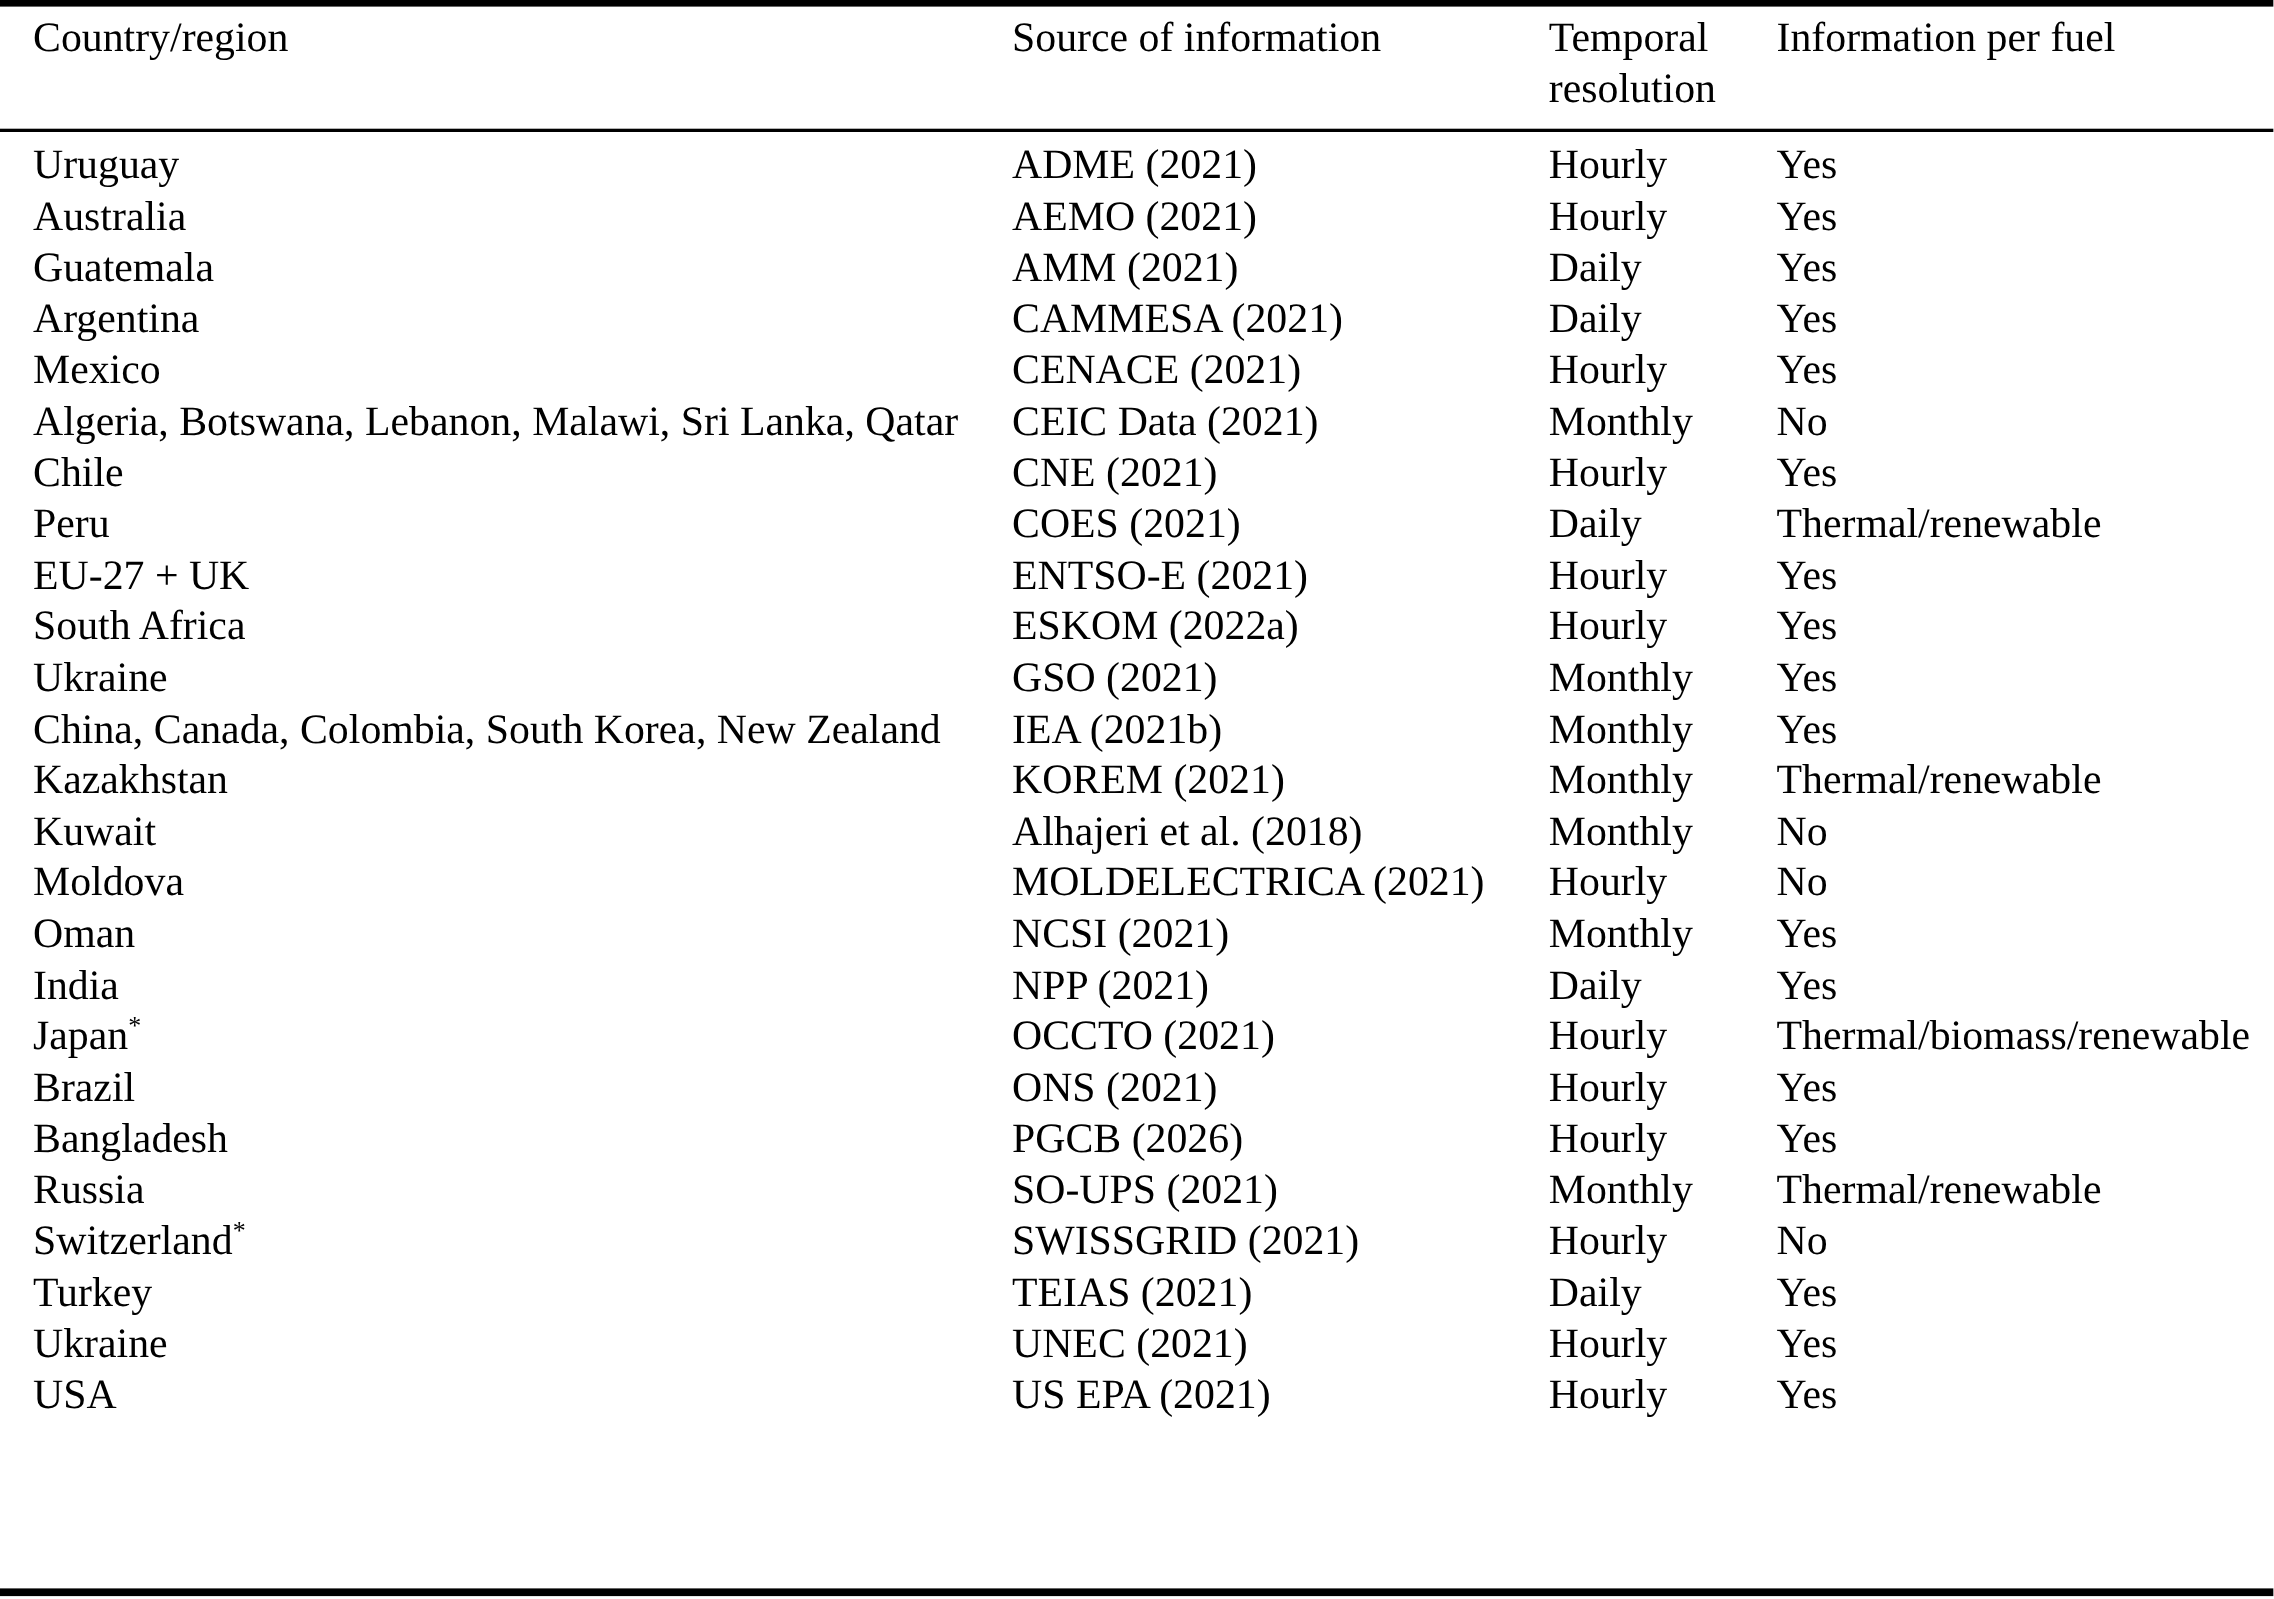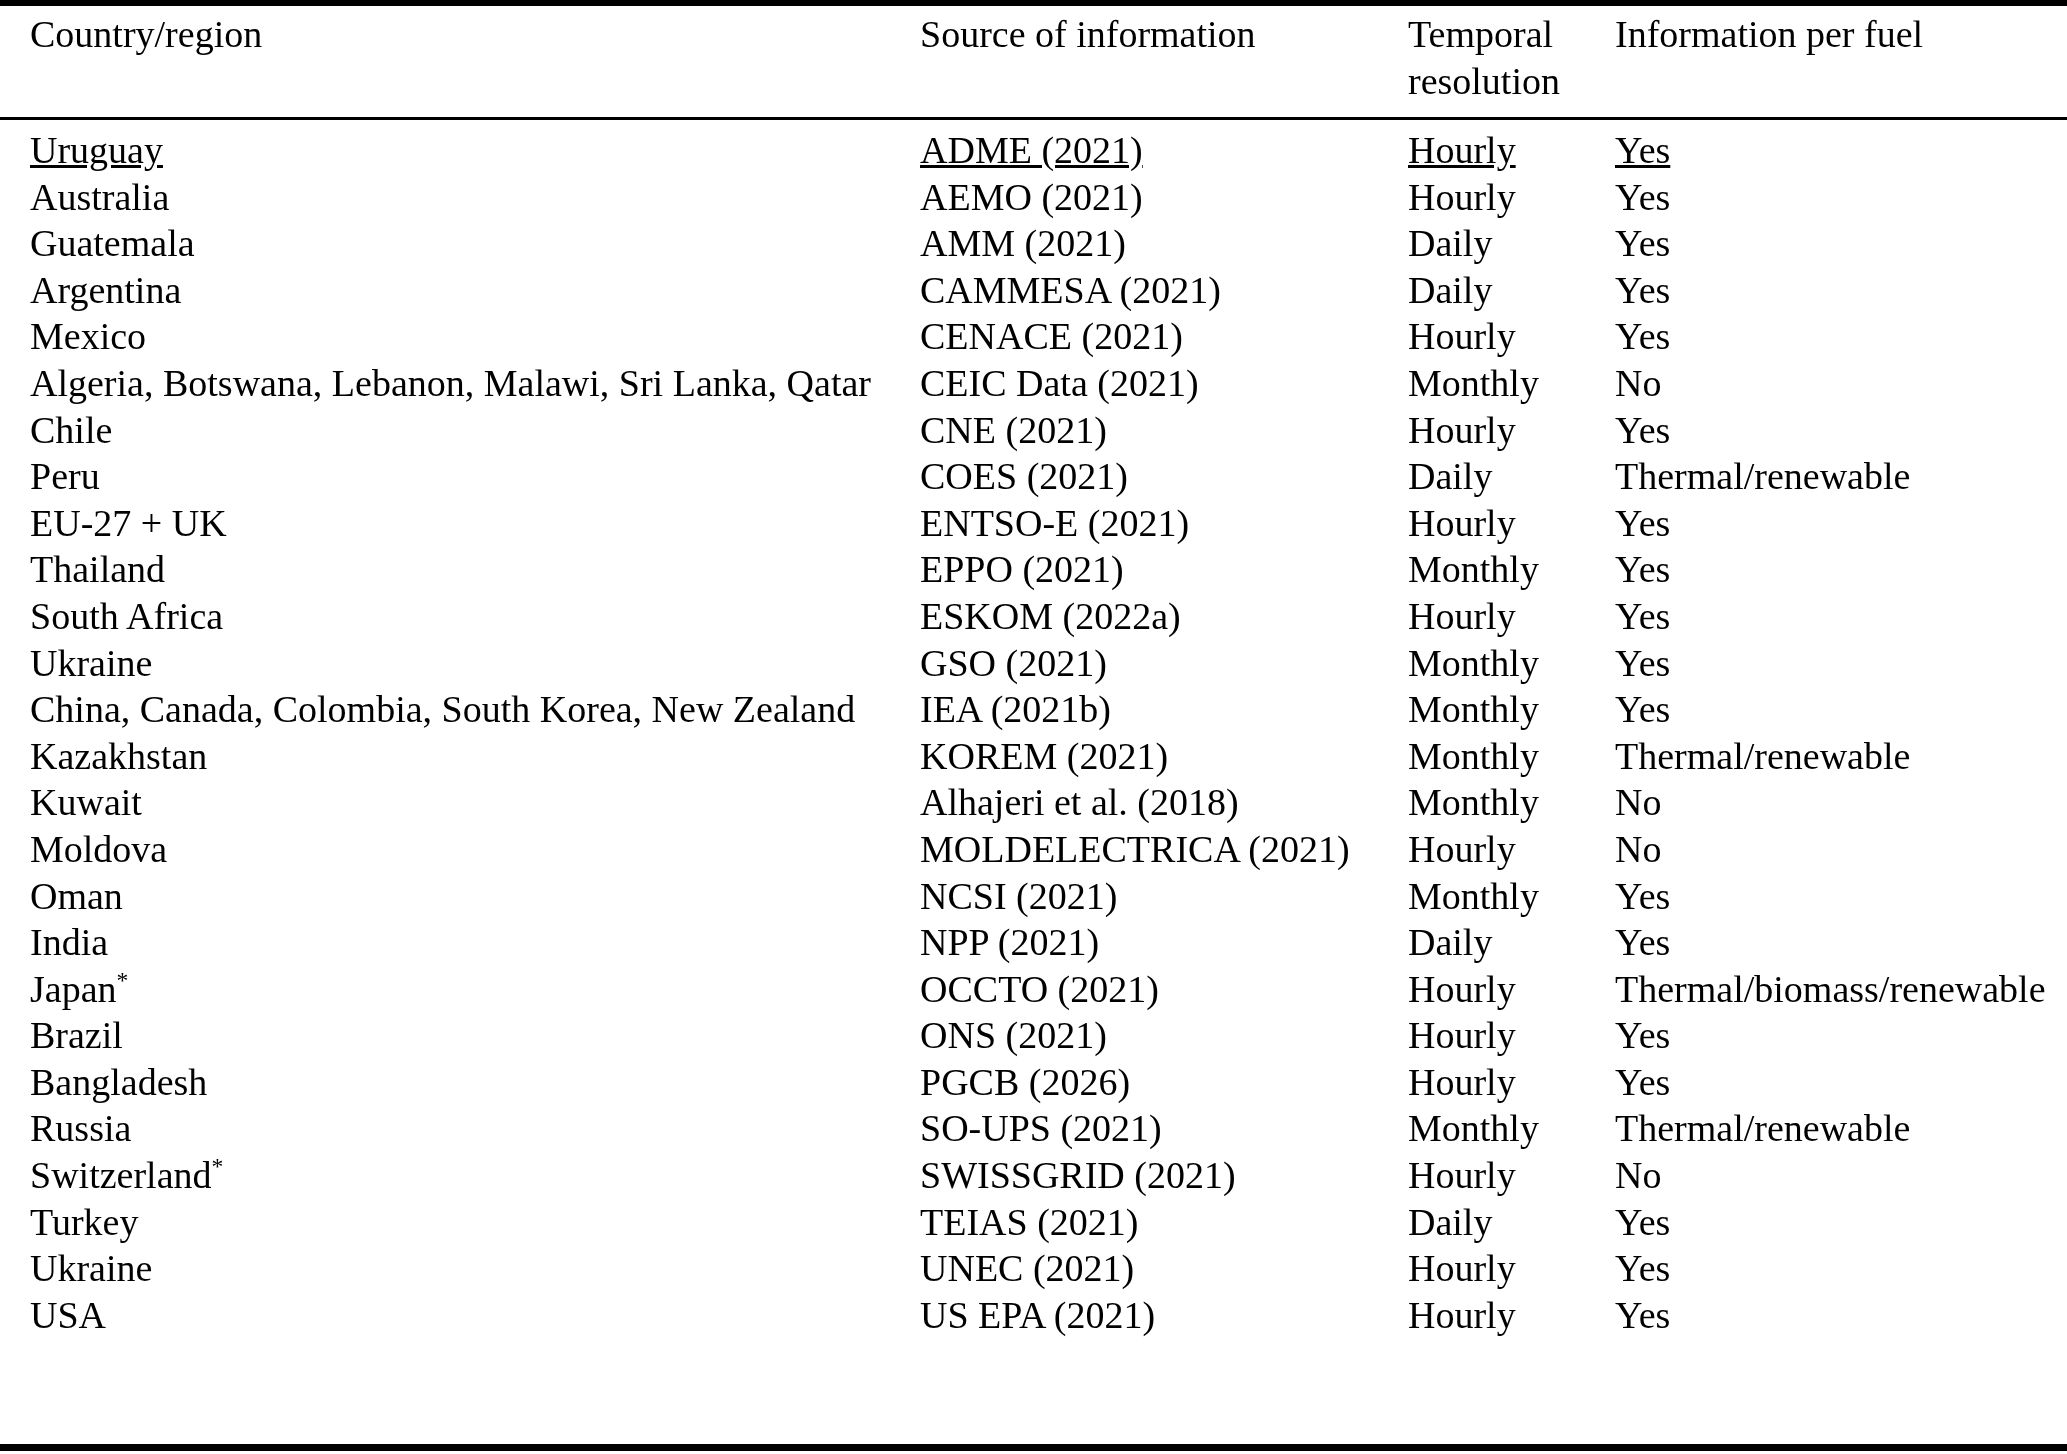--- a/index.html
+++ b/index.html
@@ -52,21 +52,20 @@
   th.th-wrap {
     white-space: normal;
   }
   td {
     line-height: 46.6px;
     white-space: nowrap;
     overflow: visible;
   }
   tbody tr:first-child td {
     padding-top: 10px;
-    text-decoration: underline;
   }
   sup.footnote-mark {
     font-size: 62%;
     line-height: 0;
   }
 </style>
 </head>
 <body>
 
 <div class="page">
@@ -136,26 +135,20 @@
           <td>Daily</td>
           <td>Thermal/renewable</td>
         </tr>
         <tr>
           <td>EU-27 + UK</td>
           <td>ENTSO-E (2021)</td>
           <td>Hourly</td>
           <td>Yes</td>
         </tr>
         <tr>
-          <td>Thailand</td>
-          <td>EPPO (2021)</td>
-          <td>Monthly</td>
-          <td>Yes</td>
-        </tr>
-        <tr>
           <td>South Africa</td>
           <td>ESKOM (2022a)</td>
           <td>Hourly</td>
           <td>Yes</td>
         </tr>
         <tr>
           <td>Ukraine</td>
           <td>GSO (2021)</td>
           <td>Monthly</td>
           <td>Yes</td>

